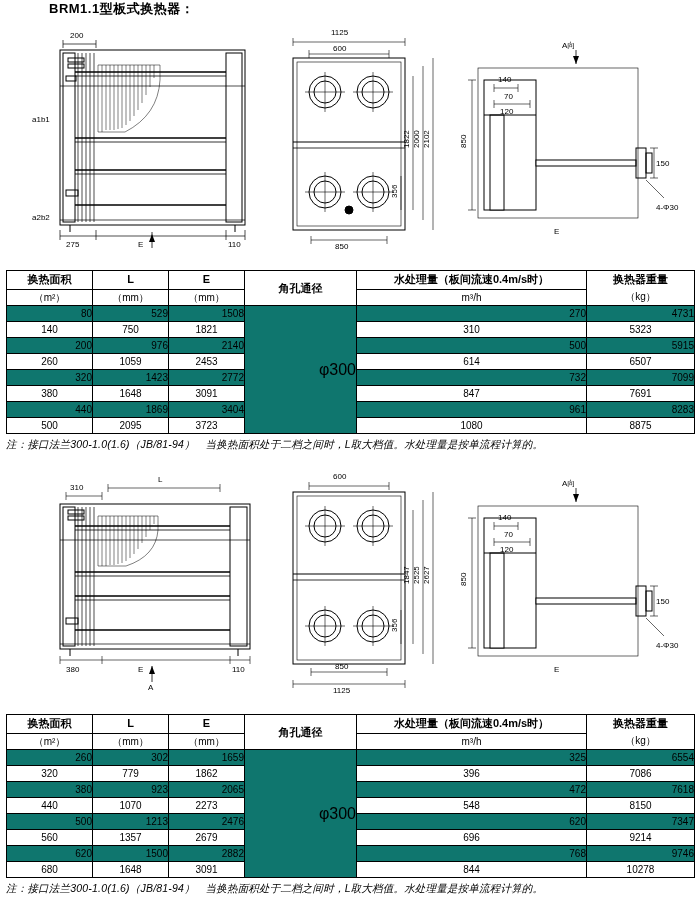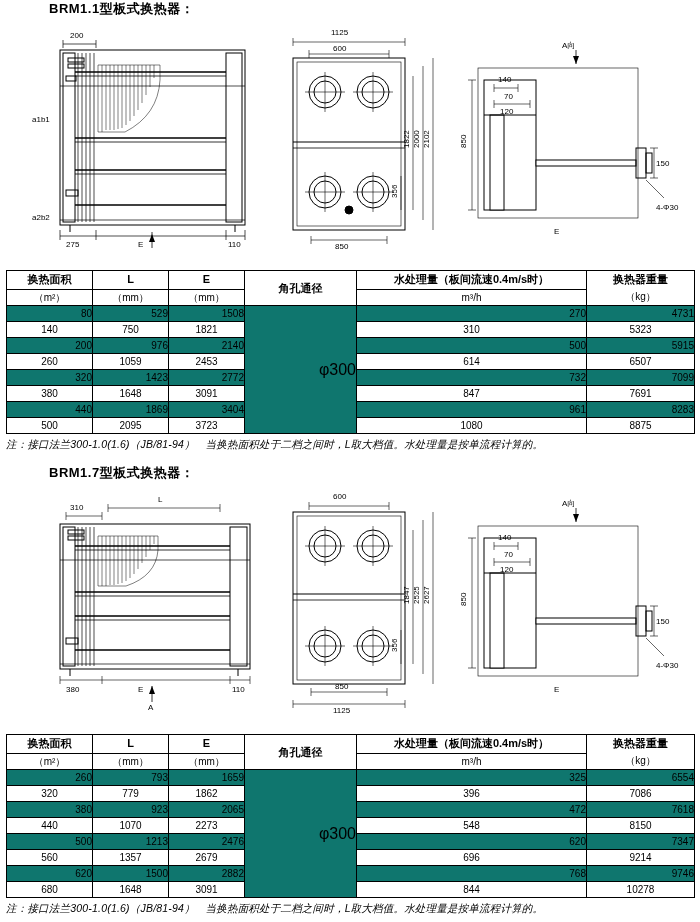--- a/index.html
+++ b/index.html
@@ -360,21 +360,20 @@
           <td>1080</td>
           <td>8875</td>
         </tr>
       </tbody>
     </table>
 
     <div class="note">注：接口法兰300-1.0(1.6)（JB/81-94）　当换热面积处于二档之间时，L取大档值。水处理量是按单流程计算的。</div>
   </div>
 
   <div class="blk2">
-    <div class="section-title">BRM1.7型板式换热器：</div>
 
     <div class="drawings">
 
       <div class="dwg" style="left:30px; width:240px;">
         <svg width="240" height="230" viewBox="0 0 240 230">
           <g stroke="#000" fill="none" stroke-width="1">
             <rect x="30" y="40" width="190" height="145"></rect>
             <rect x="33" y="43" width="12" height="139" fill="#fff"></rect>
             <rect x="200" y="43" width="17" height="139" fill="#fff"></rect>
             <g stroke-width="0.7">
@@ -566,21 +565,21 @@
         <tr>
           <td class="unit">（m²）</td>
           <td class="unit">（mm）</td>
           <td class="unit">（mm）</td>
           <td class="unit">m³/h</td>
         </tr>
       </thead>
       <tbody>
         <tr class="shade">
           <td>260</td>
-          <td>793</td>
+          <td>302</td>
           <td>1659</td>
           <td class="phi" rowspan="8">φ300</td>
           <td>325</td>
           <td>6554</td>
         </tr>
         <tr>
           <td>320</td>
           <td>779</td>
           <td>1862</td>
           <td>396</td>

